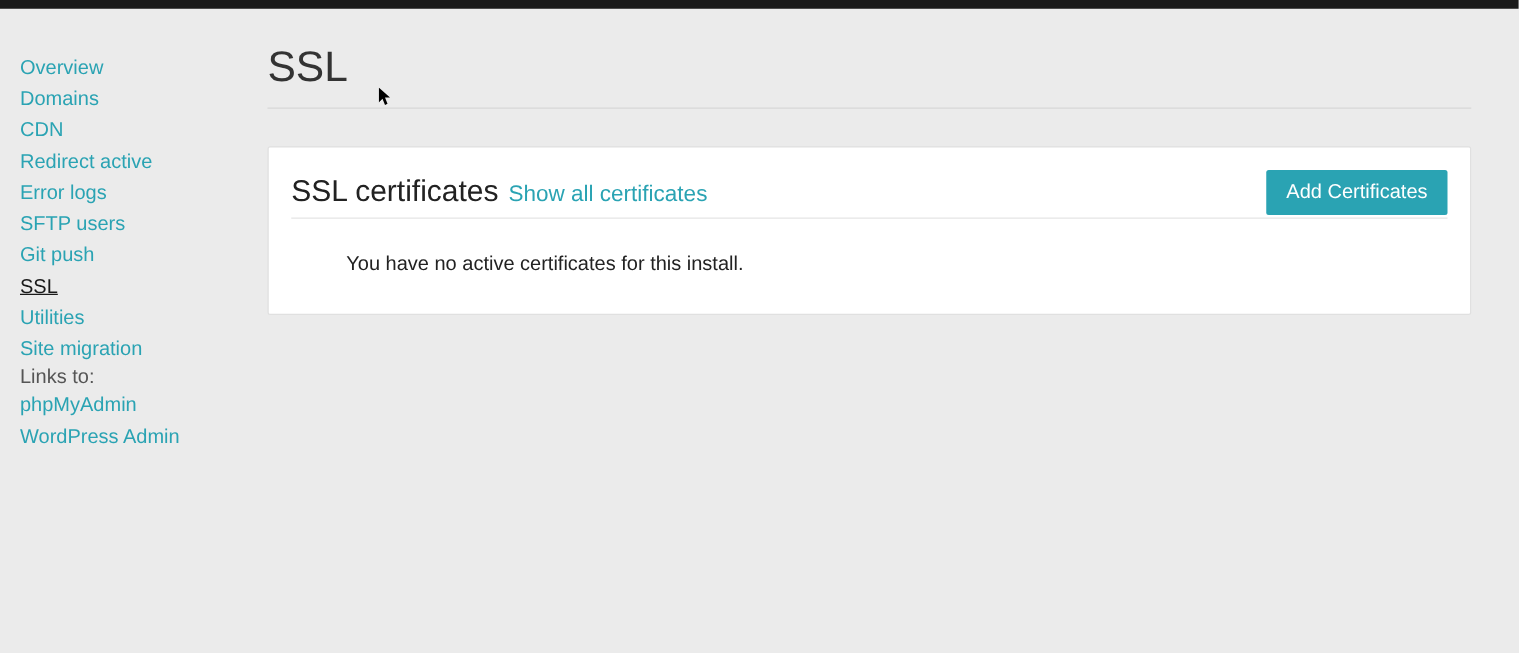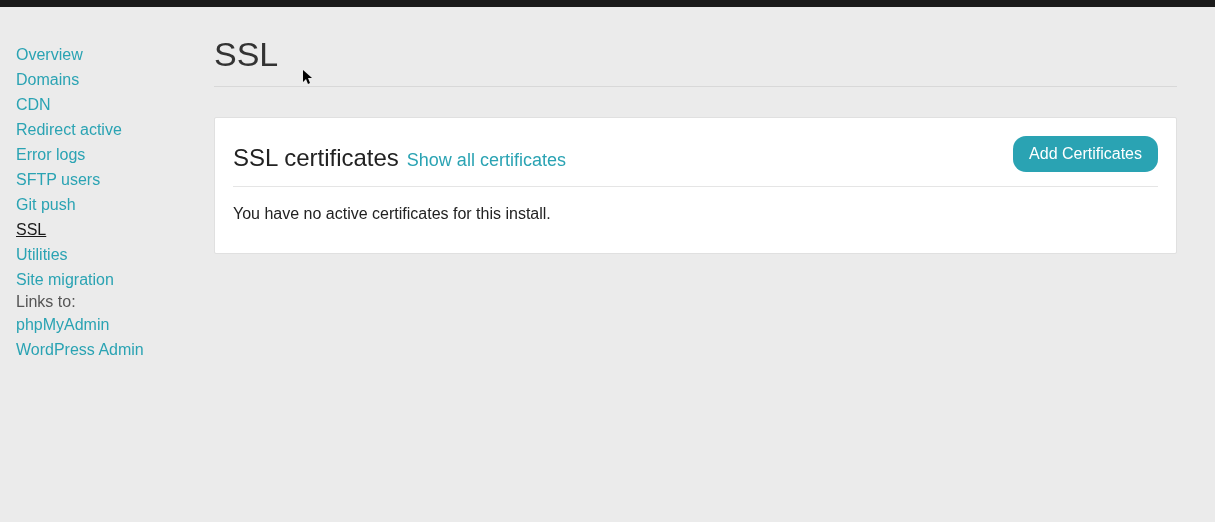--- a/index.html
+++ b/index.html
@@ -59,25 +59,25 @@
       margin-bottom: 30px;
     }
     .panel {
       background: #fff;
       border: 1px solid #e0e0e0;
       border-radius: 2px;
       padding: 18px 18px 30px 18px;
     }
     .panel-header {
       display: flex;
-      align-items: flex-end;
+      align-items: center;
       justify-content: space-between;
       border-bottom: 1px solid #e5e5e5;
-      padding-bottom: 14px;
-      margin-bottom: 18px;
+      padding-bottom: 2px;
+      margin-bottom: 28px;
     }
     .panel-header-left {
       display: flex;
       align-items: baseline;
       gap: 8px;
     }
     .panel-title {
       font-size: 24px;
       font-weight: 400;
       color: #222;
@@ -88,25 +88,26 @@
       text-decoration: none;
       cursor: pointer;
     }
     .btn-primary {
       background: #2aa3b3;
       color: #fff;
       border: none;
       font-size: 16px;
       padding: 9px 16px;
       cursor: pointer;
-      border-radius: 13px;
+      border-radius: 2px;
     }
     .panel-body-text {
       font-size: 16px;
       color: #222;
+      margin-left: 44px;
     }
     .cursor {
       position: absolute;
       left: 303px;
       top: 70px;
       width: 11px;
       height: 16px;
       pointer-events: none;
     }
   </style>

